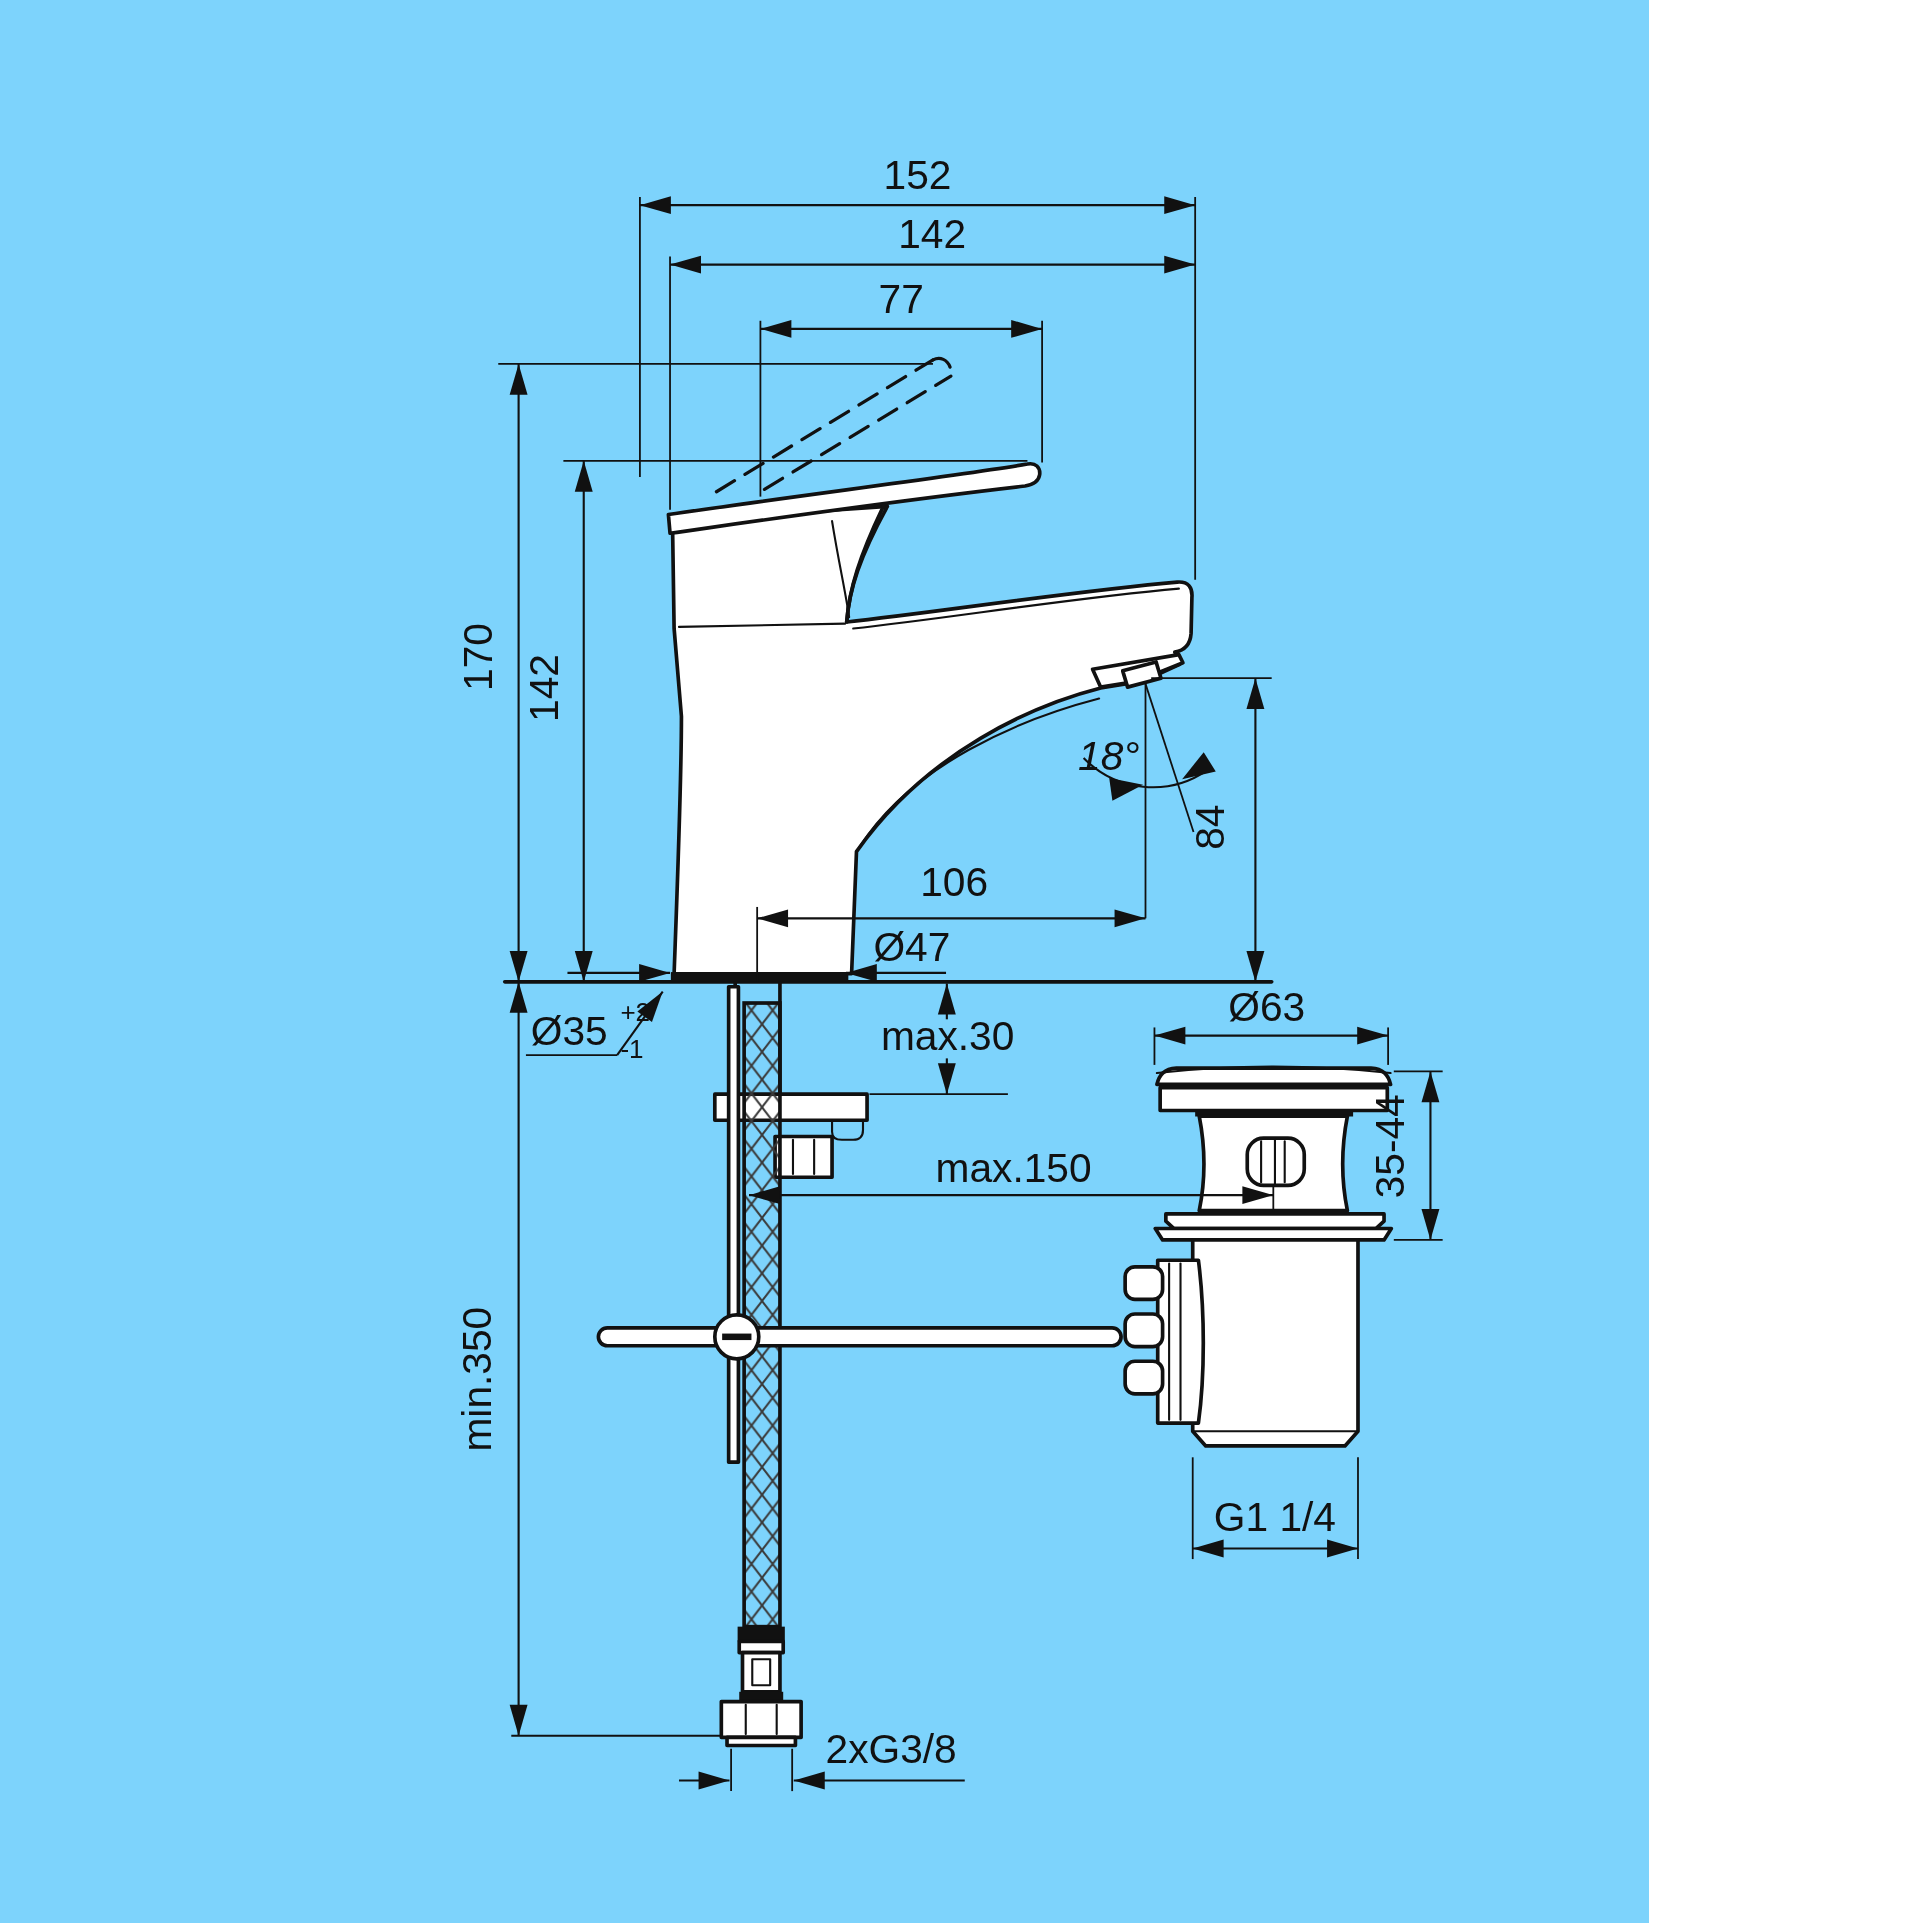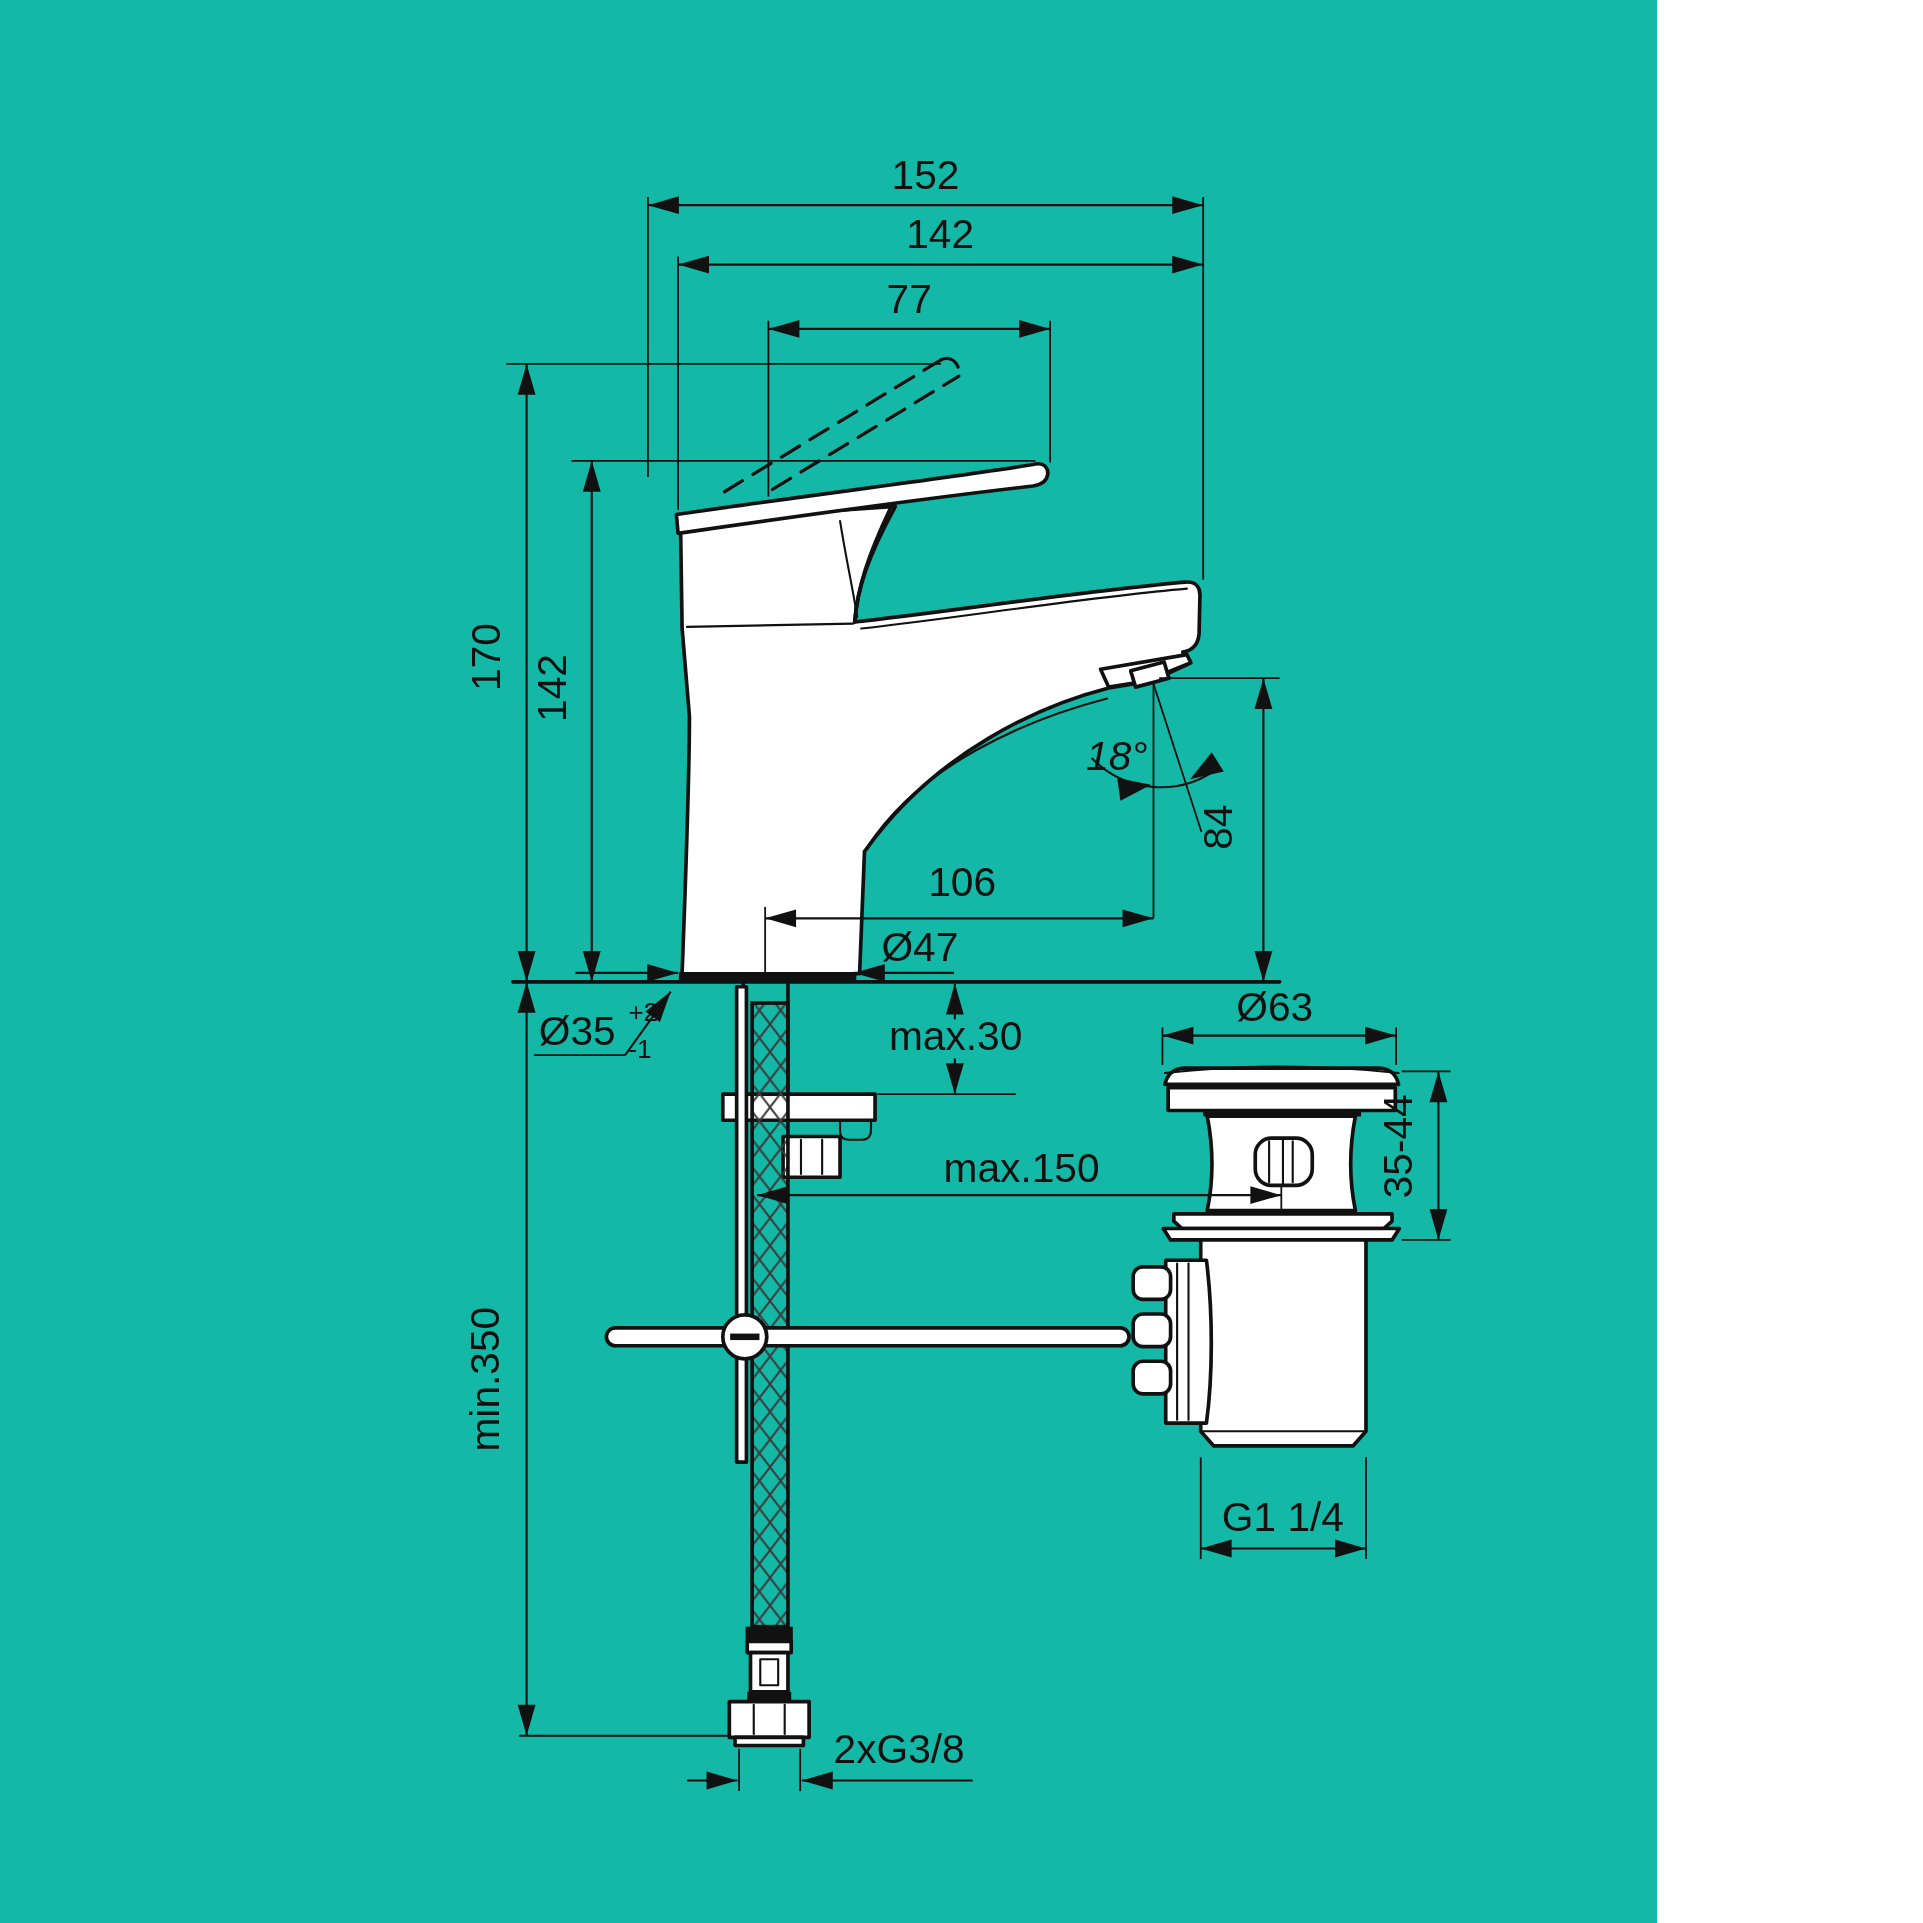--- a/index.html
+++ b/index.html
@@ -1,16 +1,16 @@
 <!DOCTYPE html>
 <html style="font-size:13px"><head>
 <meta charset="utf-8">
 <style>
   html,body{margin:0;padding:0;background:#ffffff;}
-  .stage{width:1649px;height:1923px;background:#14b8a6;position:relative;font-family:"Liberation Sans",sans-serif;padding-left:8px;}
+  .stage{width:1649px;height:1923px;background:#7dd3fc;position:relative;font-family:"Liberation Sans",sans-serif;}
   svg{display:block;}
   .obj{fill:none;stroke:#111;stroke-width:4.5;stroke-linejoin:round;stroke-linecap:round;}
   .objf{fill:#fff;stroke:#111;stroke-width:4.5;stroke-linejoin:round;}
   .objt{fill:none;stroke:#111;stroke-width:2.6;stroke-linejoin:round;stroke-linecap:round;}
   .fillb{fill:#111;stroke:none;}
   .dash{fill:none;stroke:#111;stroke-width:4;stroke-dasharray:26 15;stroke-linecap:round;}
   .dim{fill:none;stroke:#111;stroke-width:2.6;}
   .ext{fill:none;stroke:#111;stroke-width:2.2;}
   .arr{fill:#111;stroke:none;}
   text{font-family:"Liberation Sans",sans-serif;font-size:50px;fill:#111;}

